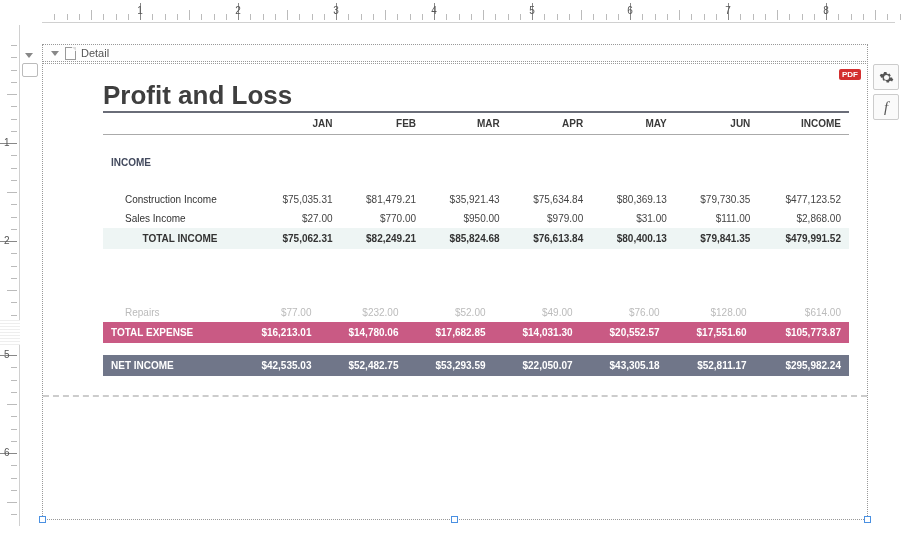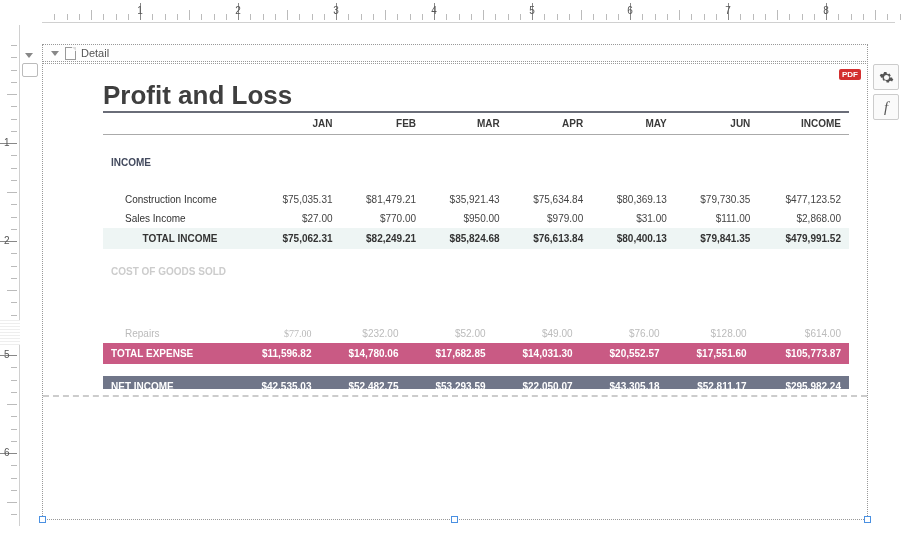--- a/index.html
+++ b/index.html
@@ -270,41 +270,38 @@
             <td>$82,249.21</td>
             <td>$85,824.68</td>
             <td>$76,613.84</td>
             <td>$80,400.13</td>
             <td>$79,841.35</td>
             <td>$479,991.52</td>
           </tr>
           <tr class="spacer-row">
             <td colspan="8"></td>
           </tr>
-          <tr class="faded">
-            <td colspan="8">COST OF GOODS SOLD</td>
-          </tr>
         </tbody>
     </table>
 
     <table class="tbl" style="margin-top:42px">
       <tbody id="tbody-bottom">
           <tr class="data-row" style="color: rgb(187, 187, 187);">
             <td style="color: rgb(187, 187, 187);">Repairs</td>
-            <td style="color: rgb(187, 187, 187); font-family: Liberation Serif, serif;">$77.00</td>
+            <td style="color: rgb(187, 187, 187);">$77.00</td>
             <td style="color: rgb(187, 187, 187);">$232.00</td>
             <td style="color: rgb(187, 187, 187);">$52.00</td>
             <td style="color: rgb(187, 187, 187);">$49.00</td>
             <td style="color: rgb(187, 187, 187);">$76.00</td>
             <td style="color: rgb(187, 187, 187);">$128.00</td>
             <td style="color: rgb(187, 187, 187);">$614.00</td>
           </tr>
           <tr class="expense-row">
             <td>TOTAL EXPENSE</td>
-            <td>$11,596.82</td>
+            <td>$16,213.01</td>
             <td>$14,780.06</td>
             <td>$17,682.85</td>
             <td>$14,031.30</td>
             <td>$20,552.57</td>
             <td>$17,551.60</td>
             <td>$105,773.87</td>
           </tr>
           <tr class="spacer-row">
             <td colspan="8"></td>
           </tr>

